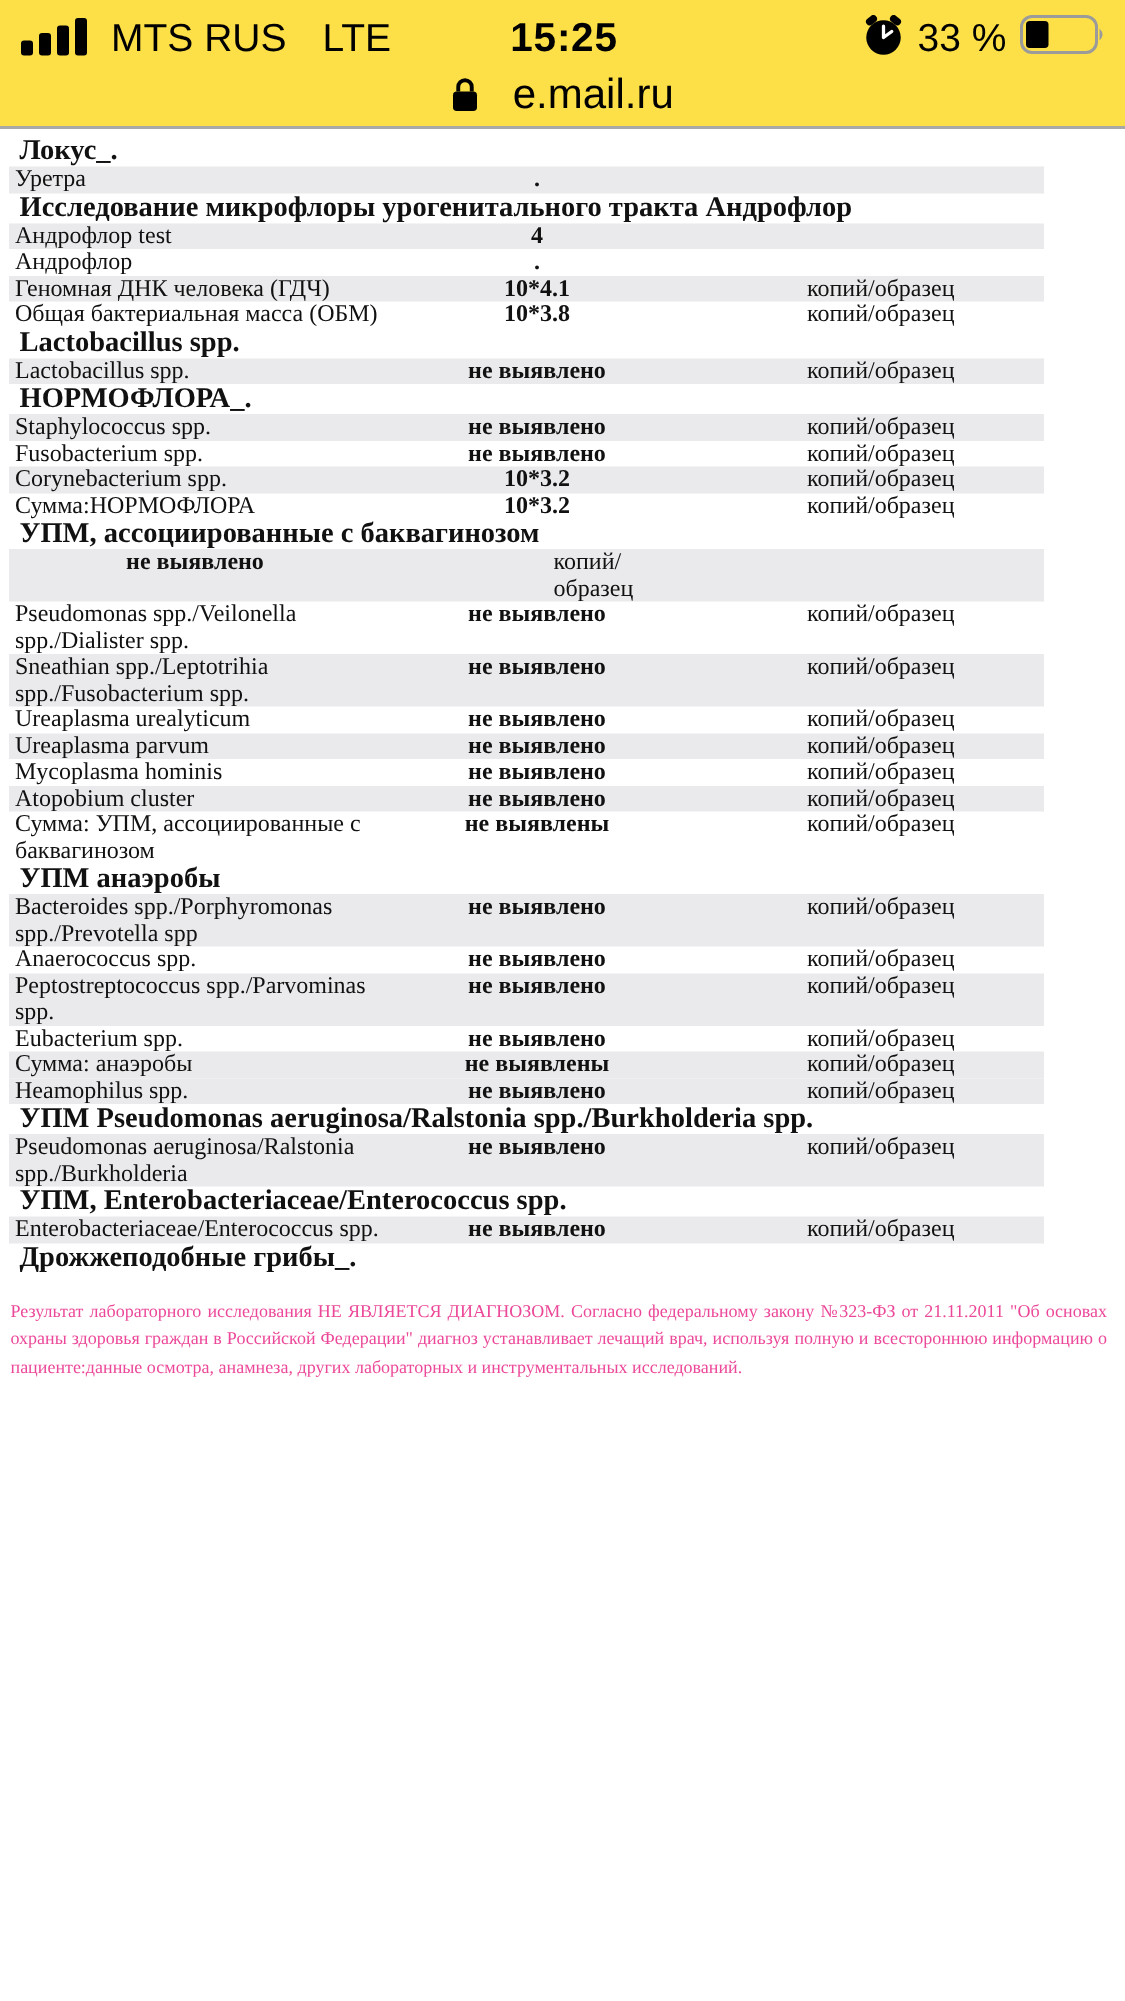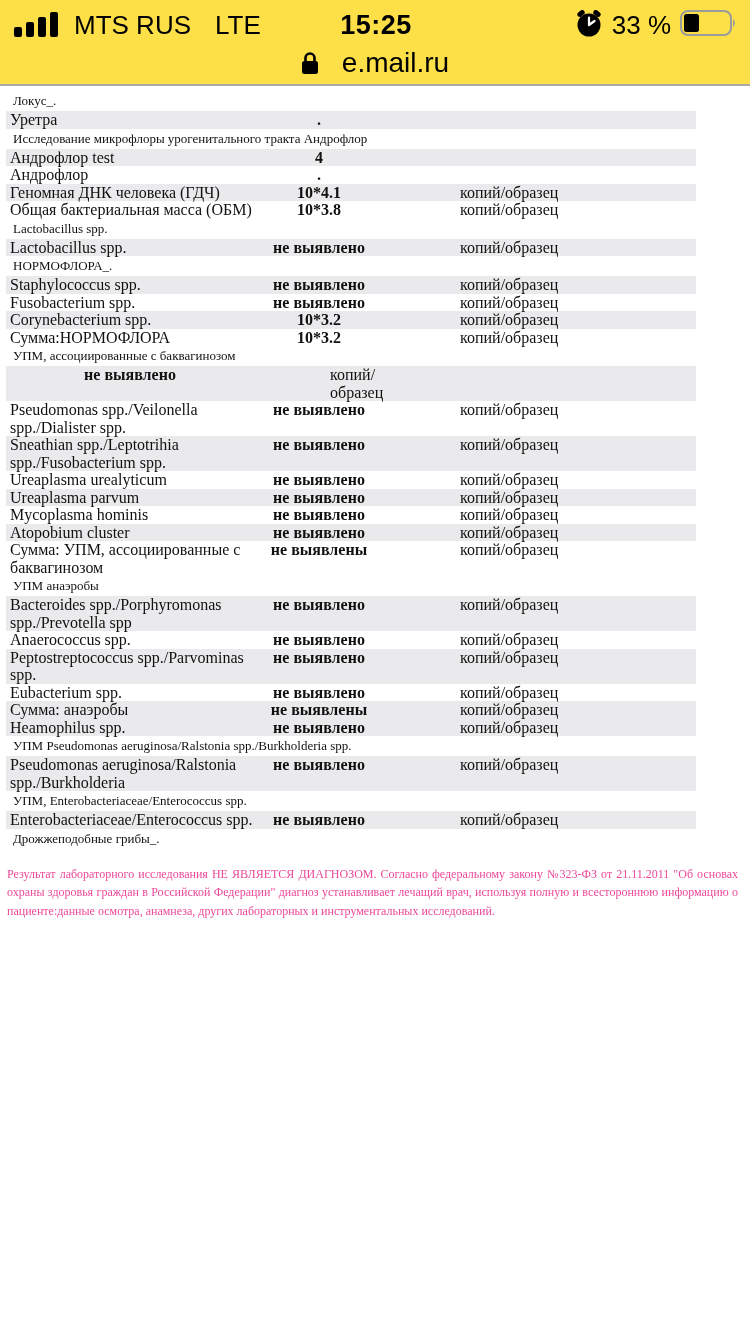--- a/index.html
+++ b/index.html
@@ -21,24 +21,24 @@
   .network{margin-left:14px;}
   .urlbar{
     height:34px;display:flex;align-items:center;justify-content:center;gap:23px;
     font-family:"Liberation Sans",sans-serif;font-size:28px;color:#000;padding-bottom:4px;
   }
   .separator{height:2px;background:#a8a8a8;}
   
   .page{padding-top:5px;}
   .report{width:690px;margin-left:6px;}
   .sec-header{
-    font-weight:normal;font-size:13px;line-height:20px;padding-left:7px;
+    font-weight:bold;font-size:19px;line-height:20px;padding-left:7px;
     white-space:nowrap;
   }
-  .row{display:grid;grid-template-columns:248px 130px 1fr;font-size:16px;line-height:17.5px;}
+  .row{display:grid;grid-template-columns:248px 130px 1fr;font-size:16px;line-height:17.5px;gap:39px;}
   .row.shade{background:#eaeaec;}
   .c-name{padding-left:4px;white-space:pre-line;}
   .c-value{text-align:center;font-weight:bold;}
   .c-unit{padding-left:76px;}
   .disclaimer{
     margin:16px 12px 0 7px;font-size:12px;line-height:18.5px;text-align:justify;color:#ec4899;
   }
   
   .icon{display:inline-block;flex:0 0 auto;}
 </style>

